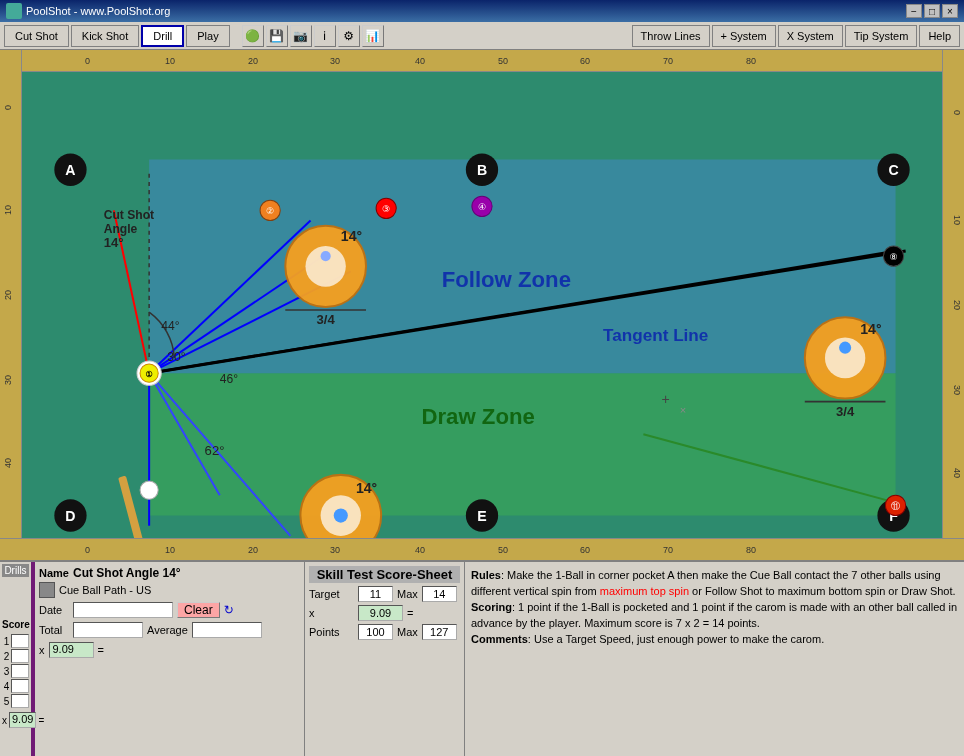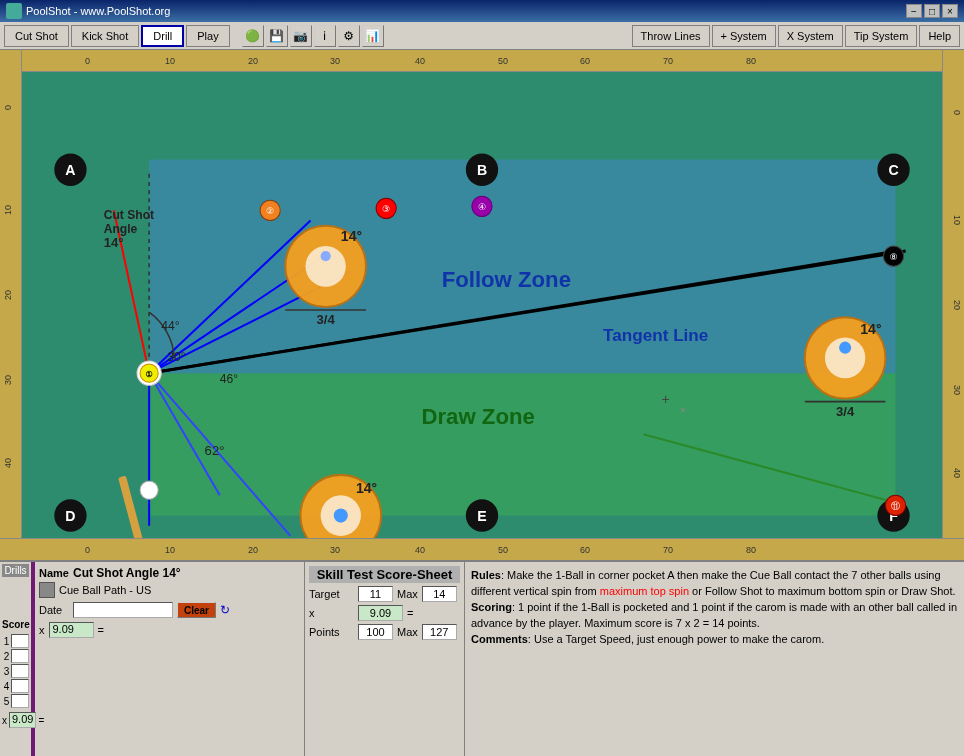--- a/index.html
+++ b/index.html
@@ -98,22 +98,22 @@
     .score-box { width: 28px; height: 14px; background: white; border: 1px inset #aaa; }
 
     .info-panel {
       width: 270px;
       border-right: 1px solid #808080;
       padding: 4px;
     }
     .info-icon { width: 16px; height: 16px; background: #888; border: 1px solid #555; }
     .info-field { height: 16px; background: white; border: 1px inset #aaa; width: 120px; font-size: 11px; padding: 0 2px; }
     .clear-btn {
-      height: 16px; padding: 0 6px; background: #c2410c; border: 1px outset #ccc;
-      font-size: 10px; cursor: pointer; font-weight: bold;
+      height: 16px; padding: 0 6px; background: #fca5a5; border: 1px outset #ccc;
+      font-size: 12px; cursor: pointer;
     }
     .refresh-icon { color: #0000cc; font-size: 12px; }
     .val-field { height: 16px; background: #c8e8c8; border: 1px inset #aaa; width: 45px; font-size: 11px; padding: 0 2px; }
 
     .skill-panel {
       width: 160px;
       border-right: 1px solid #808080;
       padding: 4px;
     }
     .skill-title { font-size: 13px; font-weight: bold; text-align: center; background: #b0b0b0; padding: 1px; }
@@ -379,20 +379,26 @@
     <div style="display:flex;align-items:center;gap:4px;margin-bottom:4px;">
       <div class="info-icon"></div>
       <span style="font-size:11px;">Cue Ball Path - US</span>
     </div>
     <div style="display:flex;align-items:center;gap:4px;margin-bottom:4px;">
       <span style="font-size:11px;width:30px;">Date</span>
       <input type="text" class="info-field" style="width: 100px;">
       <button class="clear-btn">Clear</button>
       <span class="refresh-icon">↻</span>
     </div>
+    <div style="display:flex;align-items:center;gap:4px;">
+      <span style="font-size:11px;width:30px;">Total</span>
+      <input type="text" class="info-field" style="width: 70px;">
+      <span style="font-size:11px;">Average</span>
+      <input type="text" class="info-field" style="width: 70px;">
+    </div>
     <div style="display:flex;align-items:center;gap:4px;margin-top:4px;">
       <span style="font-size:11px;">x</span>
       <div class="val-field" style="padding:0 3px;">9.09</div>
       <span style="font-size:11px;">=</span>
     </div>
   </div>
 
   <div class="skill-panel">
     <div class="skill-title">Skill Test Score-Sheet</div>
     <div class="skill-row">

